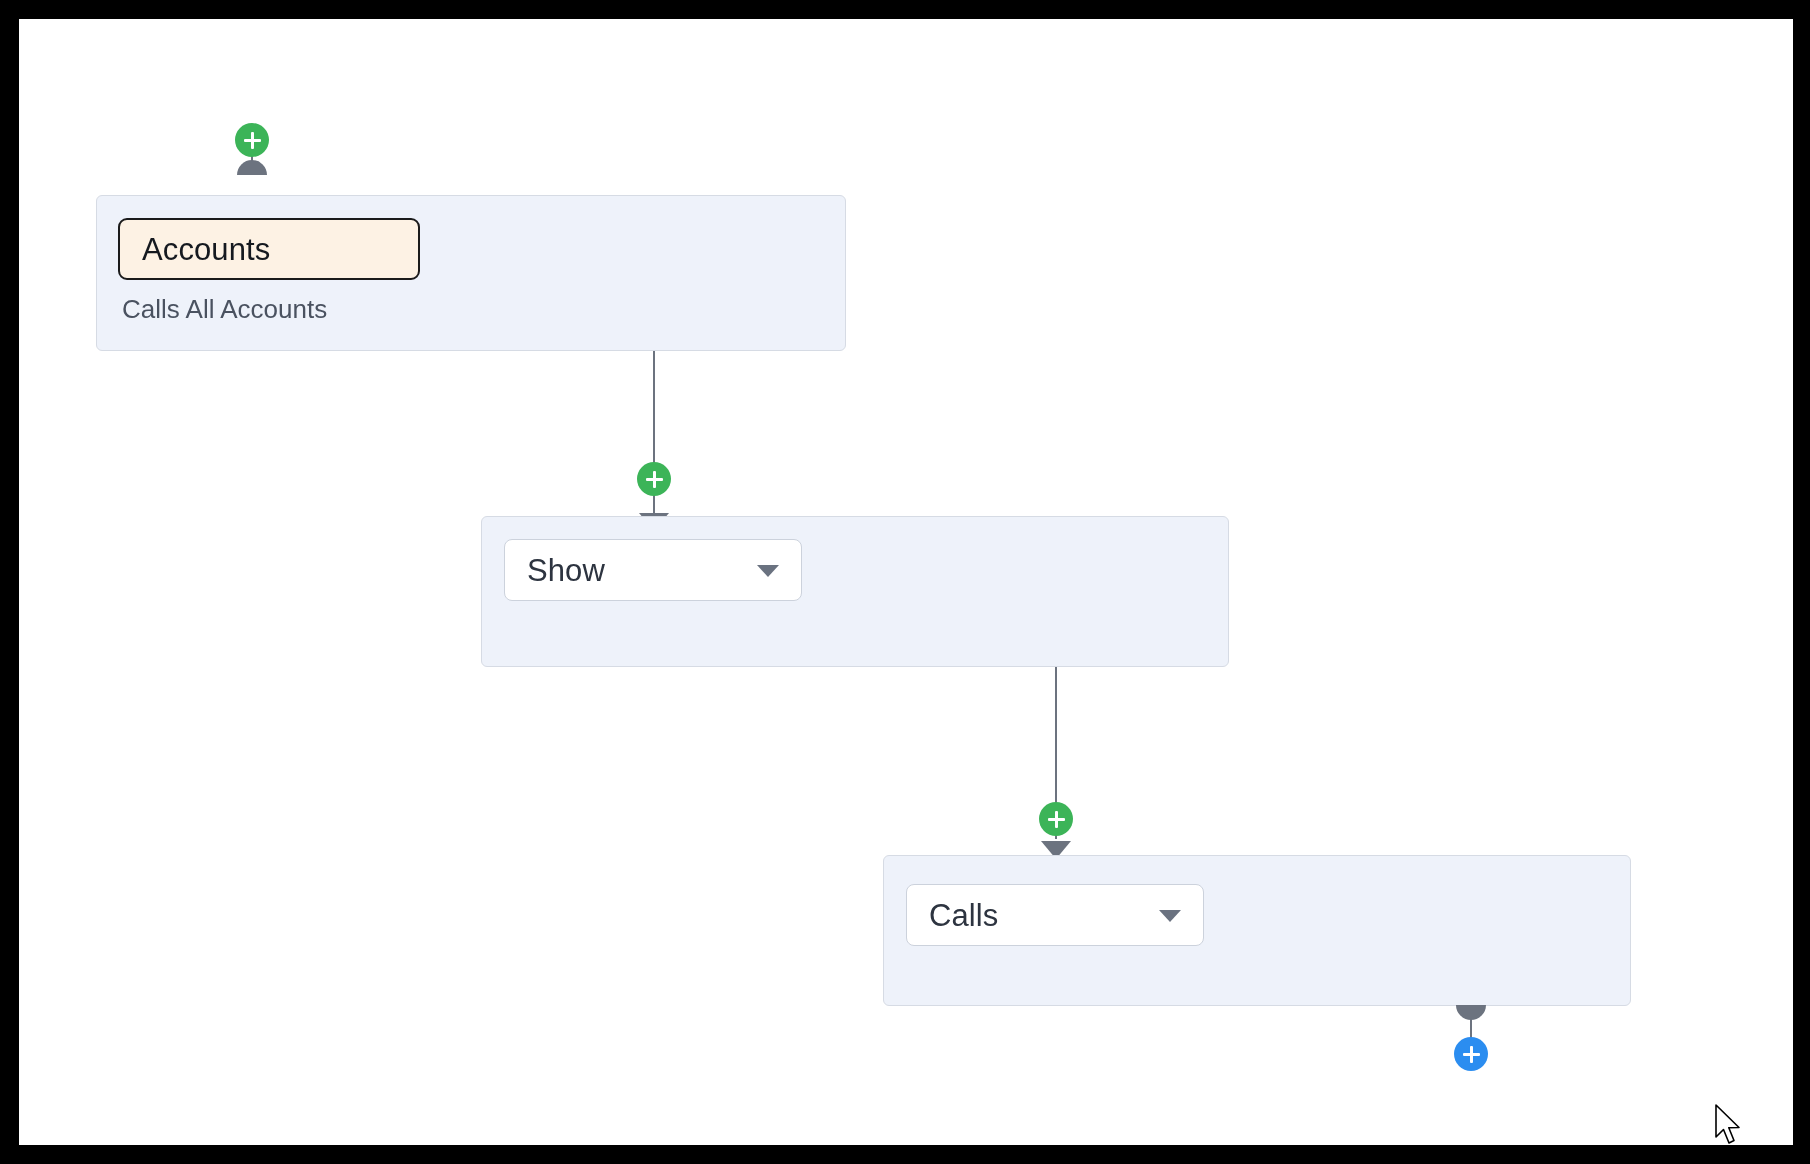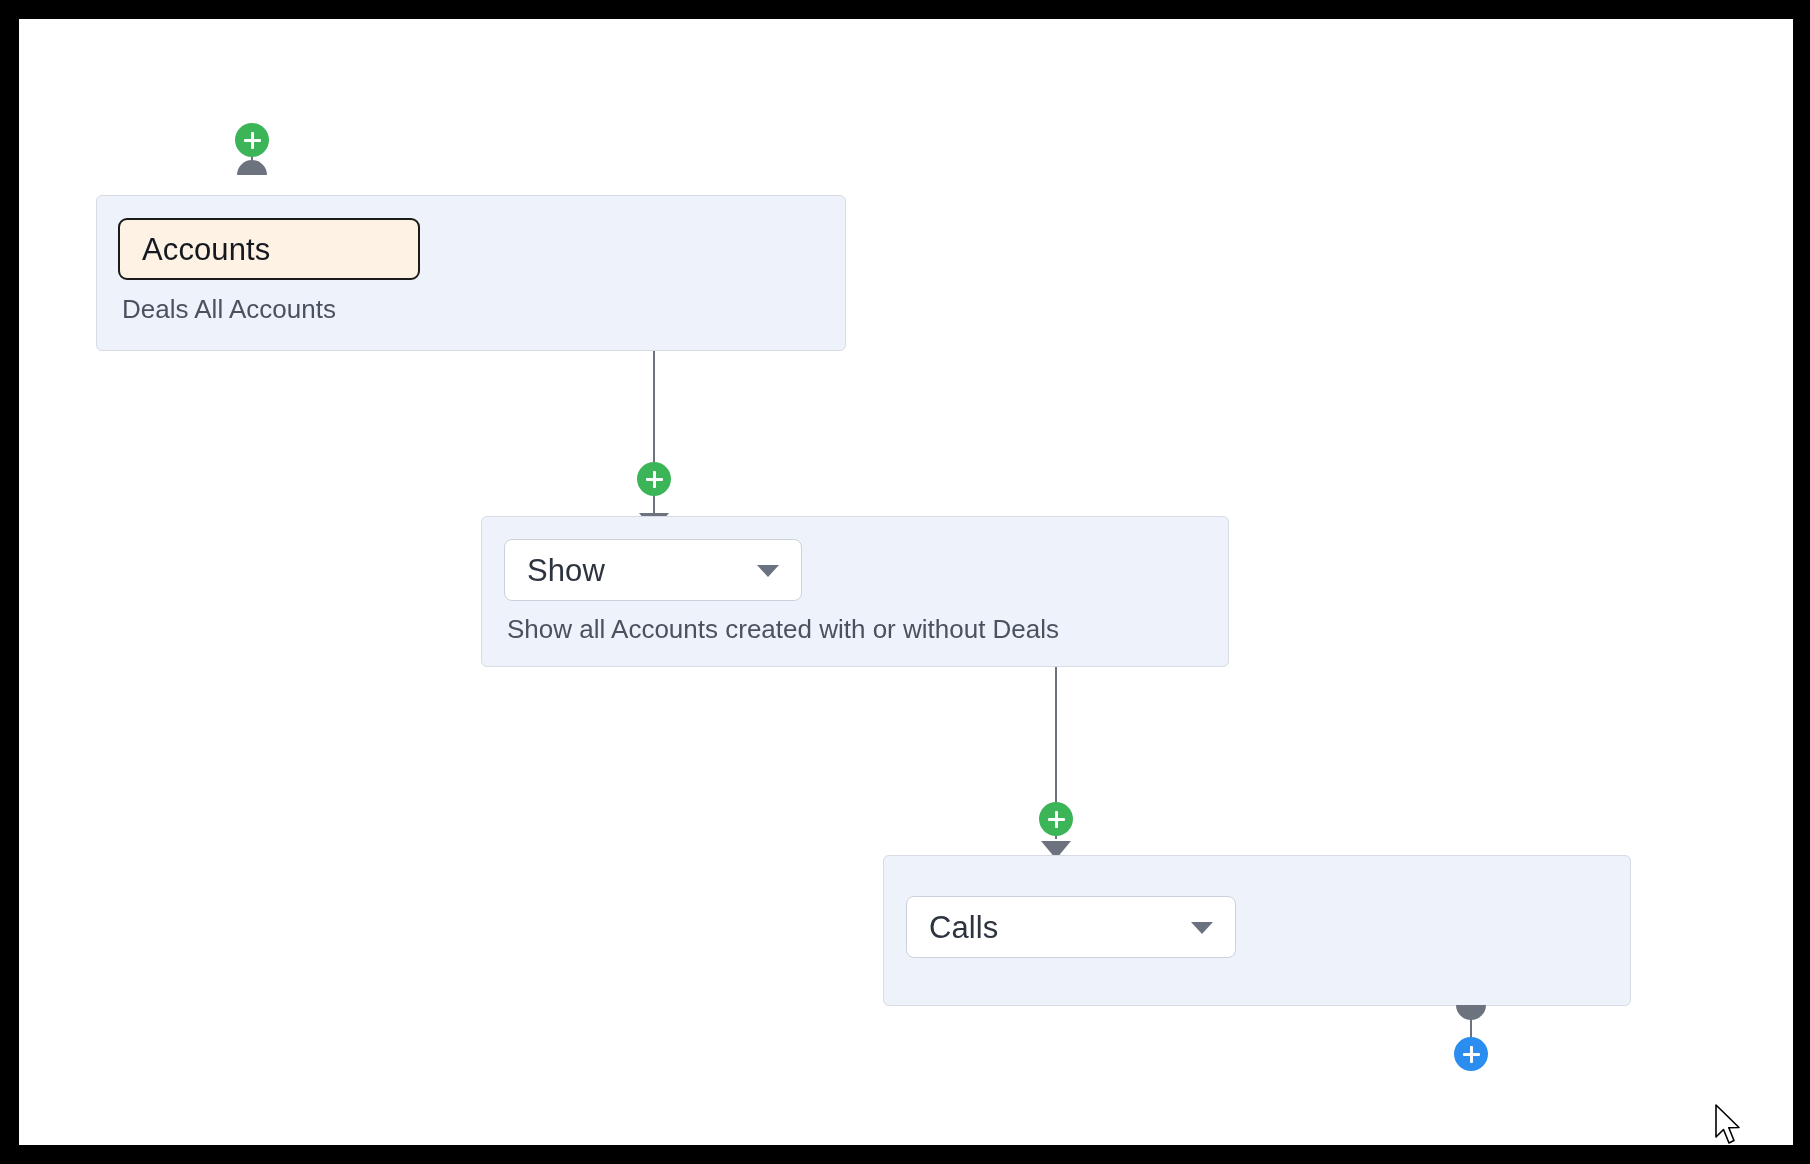--- a/index.html
+++ b/index.html
@@ -155,47 +155,46 @@
     <div class="handle-dot" style="left:218px; top:141px;"></div>
     <div class="add-btn green" style="left:216px; top:104px;">
       <span class="plus-h"></span>
       <span class="plus-v"></span>
     </div>
 
     <div class="node" style="left:77px; top:176px; width:750px; height:156px;">
       <div class="node-pill highlight" style="left:21px; top:22px; width:302px; height:62px;">
         <span class="pill-label dark">Accounts</span>
       </div>
-      <div class="node-desc" style="left:25px; top:100px;">Deals All Accounts</div>
+      <div class="node-desc" style="left:25px; top:100px;">Calls All Accounts</div>
     </div>
 
     <div class="conn-line" style="left:634px; top:332px; height:174px;"></div>
     <div class="add-btn green" style="left:618px; top:443px;">
       <span class="plus-h"></span>
       <span class="plus-v"></span>
     </div>
     <div class="conn-arrow" style="left:620px; top:494px;"></div>
 
     <div class="node" style="left:462px; top:497px; width:748px; height:151px;">
       <div class="node-pill" style="left:22px; top:22px; width:298px; height:62px;">
         <span class="pill-label">Show</span>
         <span class="caret"></span>
       </div>
-      <div class="node-desc" style="left:25px; top:99px;">Show all Accounts created with or without Deals</div>
     </div>
 
     <div class="conn-line" style="left:1036px; top:648px; height:172px;"></div>
     <div class="add-btn green" style="left:1020px; top:783px;">
       <span class="plus-h"></span>
       <span class="plus-v"></span>
     </div>
     <div class="conn-arrow" style="left:1022px; top:822px;"></div>
 
     <div class="node" style="left:864px; top:836px; width:748px; height:151px;">
-      <div class="node-pill" style="left:22px; top:40px; width:330px; height:62px;">
+      <div class="node-pill" style="left:22px; top:28px; width:298px; height:62px;">
         <span class="pill-label">Calls</span>
         <span class="caret"></span>
       </div>
     </div>
 
     <div class="handle-dot down" style="left:1437px; top:986px;"></div>
     <div class="conn-line" style="left:1451px; top:996px; height:30px;"></div>
     <div class="add-btn blue" style="left:1435px; top:1018px;">
       <span class="plus-h"></span>
       <span class="plus-v"></span>

